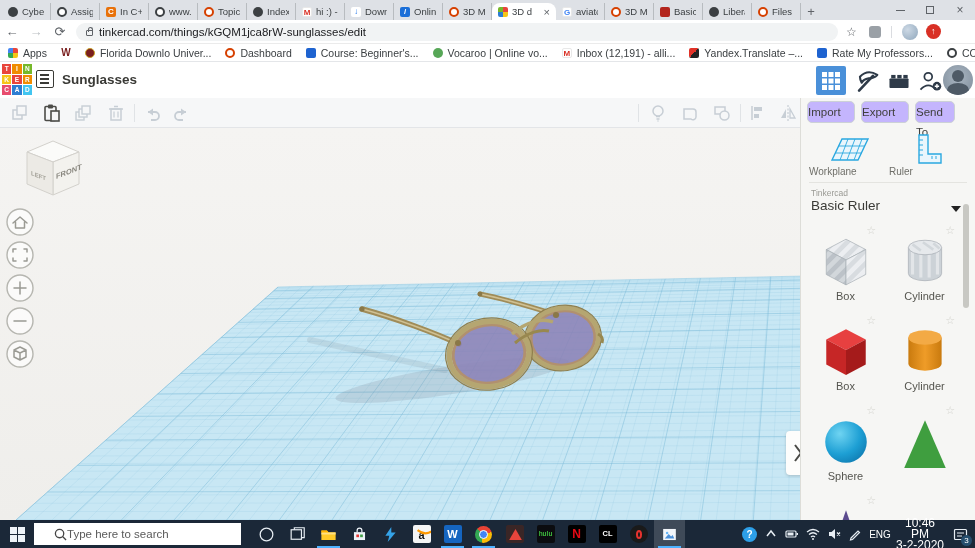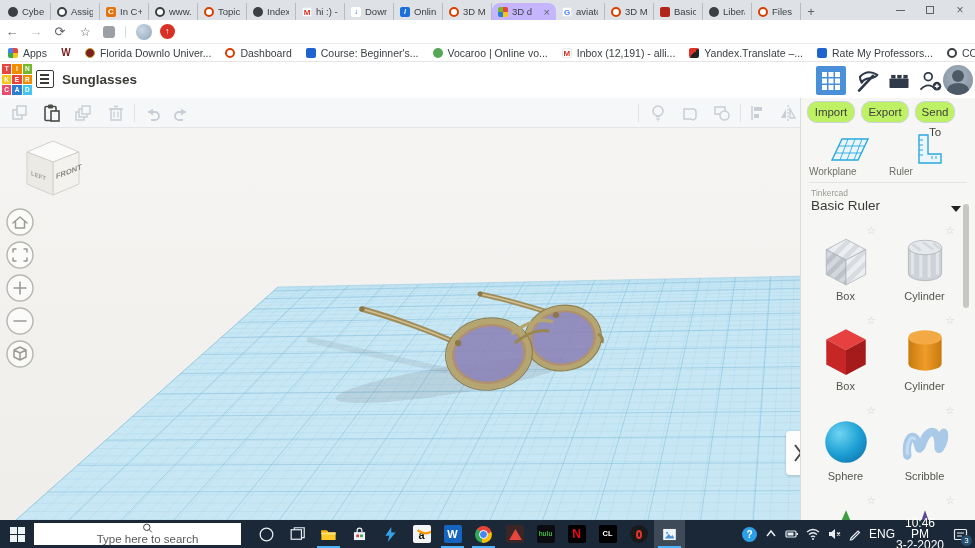--- a/index.html
+++ b/index.html
@@ -4,21 +4,21 @@
 <style>
   * { margin:0; padding:0; box-sizing:border-box; }
   html,body { width:975px; height:548px; overflow:hidden; }
   body { font-family:"Liberation Sans", sans-serif; }
   #screen { position:relative; width:975px; height:548px; background:#fff; overflow:hidden; }
 
   
   .tabstrip { position:absolute; left:0; top:0; width:975px; height:20px; background:#dee1e6; display:flex; align-items:flex-end; }
   .tabs { display:flex; align-items:flex-end; height:20px; padding-left:2px; }
   .tab { width:49px; height:17px; display:flex; align-items:center; gap:4px; padding:0 6px; font-size:9.5px; color:#3c4043; border-right:1px solid #b8bcc0; overflow:hidden; white-space:nowrap; cursor:default; }
-  .tab.active { width:64px; background:#c4b5fd; border-radius:8px 8px 0 0; border-right:none; }
+  .tab.active { width:64px; background:#ffffff; border-radius:8px 8px 0 0; border-right:none; }
   .tab-label { overflow:hidden; white-space:nowrap; flex:1; }
   .tab-close { font-size:11px; color:#5f6368; flex:none; }
   .newtab { width:20px; height:17px; text-align:center; font-size:13px; color:#5f6368; line-height:17px; }
   .wincontrols { margin-left:auto; display:flex; height:20px; }
   .wc { width:30px; height:20px; display:flex; align-items:center; justify-content:center; color:#5f6368; font-size:12px; }
   .wc .min { width:9px; border-top:1px solid #5f6368; display:inline-block; }
   .wc .max { width:8px; height:8px; border:1px solid #5f6368; display:inline-block; }
 
   
   .fav { width:10px; height:10px; flex:none; display:inline-block; border-radius:2px; font-size:8px; line-height:10px; font-weight:bold; text-align:center; color:#fff; }
@@ -71,54 +71,54 @@
   .hdr-avatar::before { content:""; position:absolute; left:9px; top:5px; width:12px; height:12px; border-radius:50%; background:#4e5a66; }
   .hdr-avatar::after { content:""; position:absolute; left:4px; top:18px; width:22px; height:14px; border-radius:50% 50% 0 0; background:#4e5a66; }
 
   
   .toolbar { position:absolute; left:0; top:98px; width:800px; height:30px; background:#f6f7f8; border-bottom:1px solid #e3e5e8; }
   .tool { position:absolute; top:5px; width:20px; height:20px; }
   .tool-div { position:absolute; top:6px; width:1px; height:18px; background:#e0e3e6; }
 
   
   .rightpanel { position:absolute; left:800px; top:98px; width:175px; height:422px; background:#f6f6f4; border-left:1px solid #ddddd8; overflow:hidden; }
-  .rp-btn { position:absolute; top:3px; height:22px; background:#bef264; border:1px solid #ccd1d6; border-radius:10px; font-size:11.5px; color:#3f3f3c; text-align:center; line-height:20px; }
+  .rp-btn { position:absolute; top:3px; height:22px; background:#c4b5fd; border:1px solid #ccd1d6; border-radius:5px; font-size:11.5px; color:#3f3f3c; line-height:20px; }
   .rp-tool-label { position:absolute; font-size:10px; color:#6f6f69; width:80px; text-align:left; }
   .rp-divider { position:absolute; left:8px; top:84px; width:158px; height:1px; background:#e4e4e0; }
   .rp-brand { position:absolute; left:10px; top:90px; font-size:8.5px; color:#9a9a94; }
   .rp-category { position:absolute; left:10px; top:100px; font-size:13.5px; color:#3a3a36; }
   .rp-caret { position:absolute; left:150px; top:108px; width:0; height:0; border-left:5px solid transparent; border-right:5px solid transparent; border-top:6px solid #222; }
   .shapes { position:absolute; left:8px; top:124px; width:152px; display:grid; grid-template-columns:1fr 1fr; grid-auto-rows:90px; column-gap:6px; }
   .shape-item { position:relative; text-align:center; }
   .shape-star { position:absolute; right:6px; top:2px; font-size:11px; color:#d5d5cf; }
   .shape-svg { margin:12px auto 0; width:54px; height:54px; }
   .shape-label { margin-top:2px; font-size:11px; color:#55554f; }
   .rp-scroll { position:absolute; left:162px; top:106px; width:6px; height:104px; background:#c8c8c3; border-radius:3px; }
 
   
   .viewport { position:absolute; left:0; top:128px; width:800px; height:392px; background:linear-gradient(#f5f4f2, #efeeeb); overflow:hidden; }
   .panel-handle { position:absolute; left:786px; top:303px; width:24px; height:44px; background:#fdfdfc; border-radius:4px; box-shadow:0 1px 3px rgba(0,0,0,.18); display:flex; align-items:center; justify-content:center; }
 
   
   .taskbar { position:absolute; left:0; top:520px; width:975px; height:28px; background:#1b2838; display:flex; align-items:center; }
   .tb-start { width:34px; height:28px; display:flex; align-items:center; justify-content:center; }
-  .tb-search { width:207px; height:22px; background:#fff; display:flex; align-items:center; padding-left:20px;flex-direction:column; }
+  .tb-search { width:207px; height:22px; background:#fff; display:flex; align-items:center; padding-left:20px; }
   .tb-search span { font-size:11.5px; color:#5a5a5a; }
   .tb-icons { display:flex; height:28px; margin-left:10px; }
   .tbi { width:31px; height:28px; display:flex; align-items:center; justify-content:center; position:relative; }
   .tbi.open::after { content:""; position:absolute; left:4px; bottom:0; width:23px; height:2px; background:#4db2ff; }
   .tbi.highlight { background:rgba(255,255,255,.16); }
   .tbi svg { width:19px; height:19px; }
   .sq { width:18px; height:18px; border-radius:2px; display:inline-block; text-align:center; overflow:hidden; }
   .chrome-ball { width:17px; height:17px; border-radius:50%; background:conic-gradient(from -45deg,#ea4335 0 33%,#fbbc05 0 66%,#34a853 0 100%); display:inline-block; position:relative; }
   .chrome-core { position:absolute; inset:4px; background:#4285f4; border:1.5px solid #fff; border-radius:50%; }
   .tray { margin-left:auto; display:flex; align-items:center; height:28px; }
   .tray-item { display:flex; align-items:center; justify-content:center; width:21px; height:28px; color:#e8eef4; }
   .tray-item svg { width:14px; height:14px; }
-  .tray-lang { font-size:12px; color:#fff; width:30px; text-align:right; }
+  .tray-lang { font-size:10px; color:#fff; width:30px; text-align:center; }
   .tray-clock { width:50px; text-align:center; color:#fff; font-size:12px; line-height:11px; }
   .tray-notif { position:relative; width:30px; height:28px; display:flex; align-items:center; justify-content:center; }
   .notif-badge { position:absolute; right:3px; bottom:2px; width:11px; height:11px; border-radius:50%; background:#264e6e; color:#fff; font-size:8px; line-height:11px; text-align:center; }
   .help-circle { width:15px; height:15px; border-radius:50%; background:#2d9fe8; color:#fff; font-size:10px; line-height:15px; text-align:center; font-weight:bold; }
 </style>
 </head>
 <body>
 
 <div id="screen">
 
@@ -199,20 +199,24 @@
           <span class="max"></span>
         </div>
       <div class="wc">×</div>
     </div>
   </div>
 
   <div class="addressbar">
     <span class="nav-glyph">←</span>
     <span class="nav-glyph disabled">→</span>
     <span class="nav-glyph">⟳</span>
+    <div class="urlpill">
+      <span class="lock"></span>
+      <span class="url-text">tinkercad.com/things/kGQM1jca8rW-sunglasses/edit</span>
+    </div>
     <span class="bar-star">☆</span>
     <span class="ext-ico"></span>
     <span class="bar-divider"></span>
     <span class="bar-avatar"></span>
     <span class="bar-update">↑</span>
   </div>
 
   <div class="bookmarksbar">
     <span class="bm">
         <span class="fav fav-apps-grid"></span>
@@ -659,28 +663,20 @@
                   <stop offset="1" stop-color="#0b6fa6"></stop>
                 </radialGradient>
               </defs>
               <circle cx="26" cy="27" r="20" fill="url(#g2)"></circle>
             </svg></div>
           <div class="shape-label">Sphere</div>
         </div>
         <div class="shape-item">
           <span class="shape-star">☆</span>
           <div class="shape-svg"><svg viewBox="0 0 52 52">
-              <path d="M9,40 C7,26 13,18 17,24 C21,30 19,38 23,30 C27,18 33,14 37,20 C41,26 37,38 41,32 C44,27 45,22 44,18" fill="none" stroke="#a9c9e9" stroke-width="8" stroke-linecap="round" stroke-linejoin="round"></path>
-              <path d="M9,38 C8,27 13,20 16,24" fill="none" stroke="#c4dcf2" stroke-width="3" stroke-linecap="round"></path>
-            </svg></div>
-          <div class="shape-label">Scribble</div>
-        </div>
-        <div class="shape-item">
-          <span class="shape-star">☆</span>
-          <div class="shape-svg"><svg viewBox="0 0 52 52">
               <polygon points="26,6 46,52 6,52" fill="#3f9e3f"></polygon>
             </svg></div>
           <div class="shape-label"></div>
         </div>
         <div class="shape-item">
           <span class="shape-star">☆</span>
           <div class="shape-svg"><svg viewBox="0 0 52 52">
               <polygon points="26,6 42,52 10,52" fill="#5b4b8e"></polygon>
             </svg></div>
           <div class="shape-label"></div>

